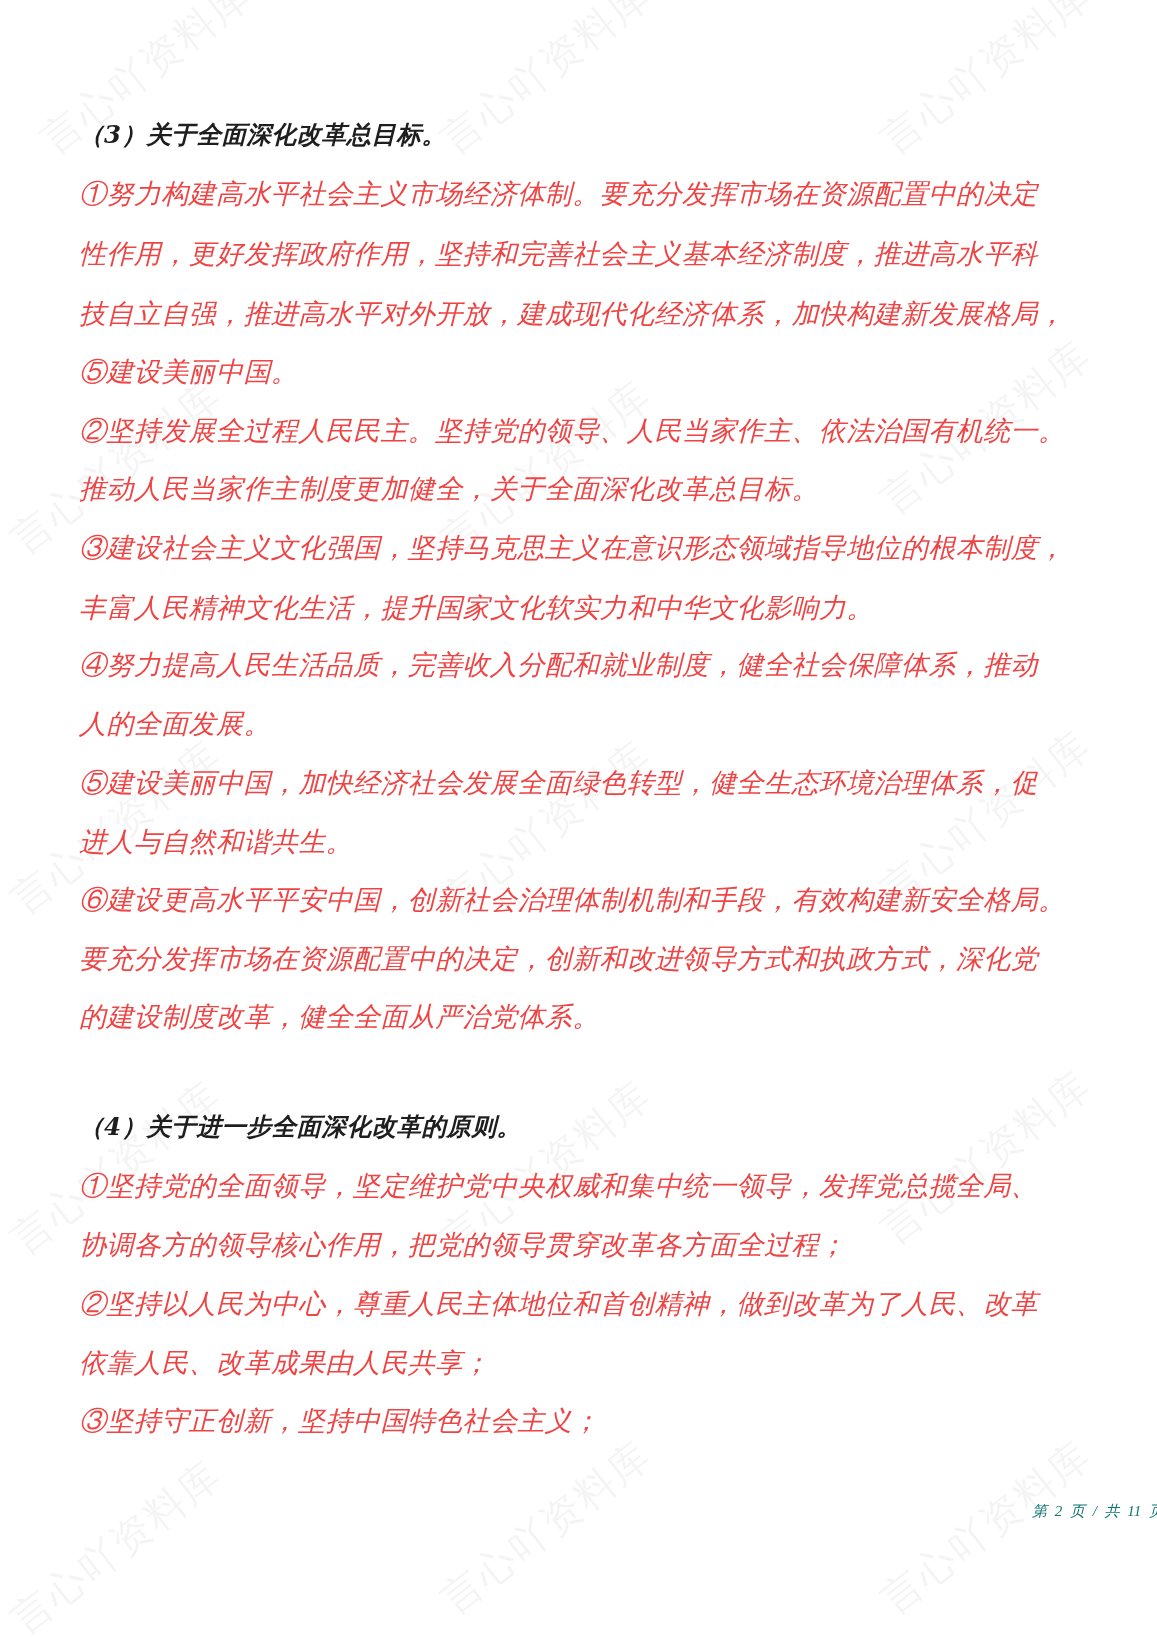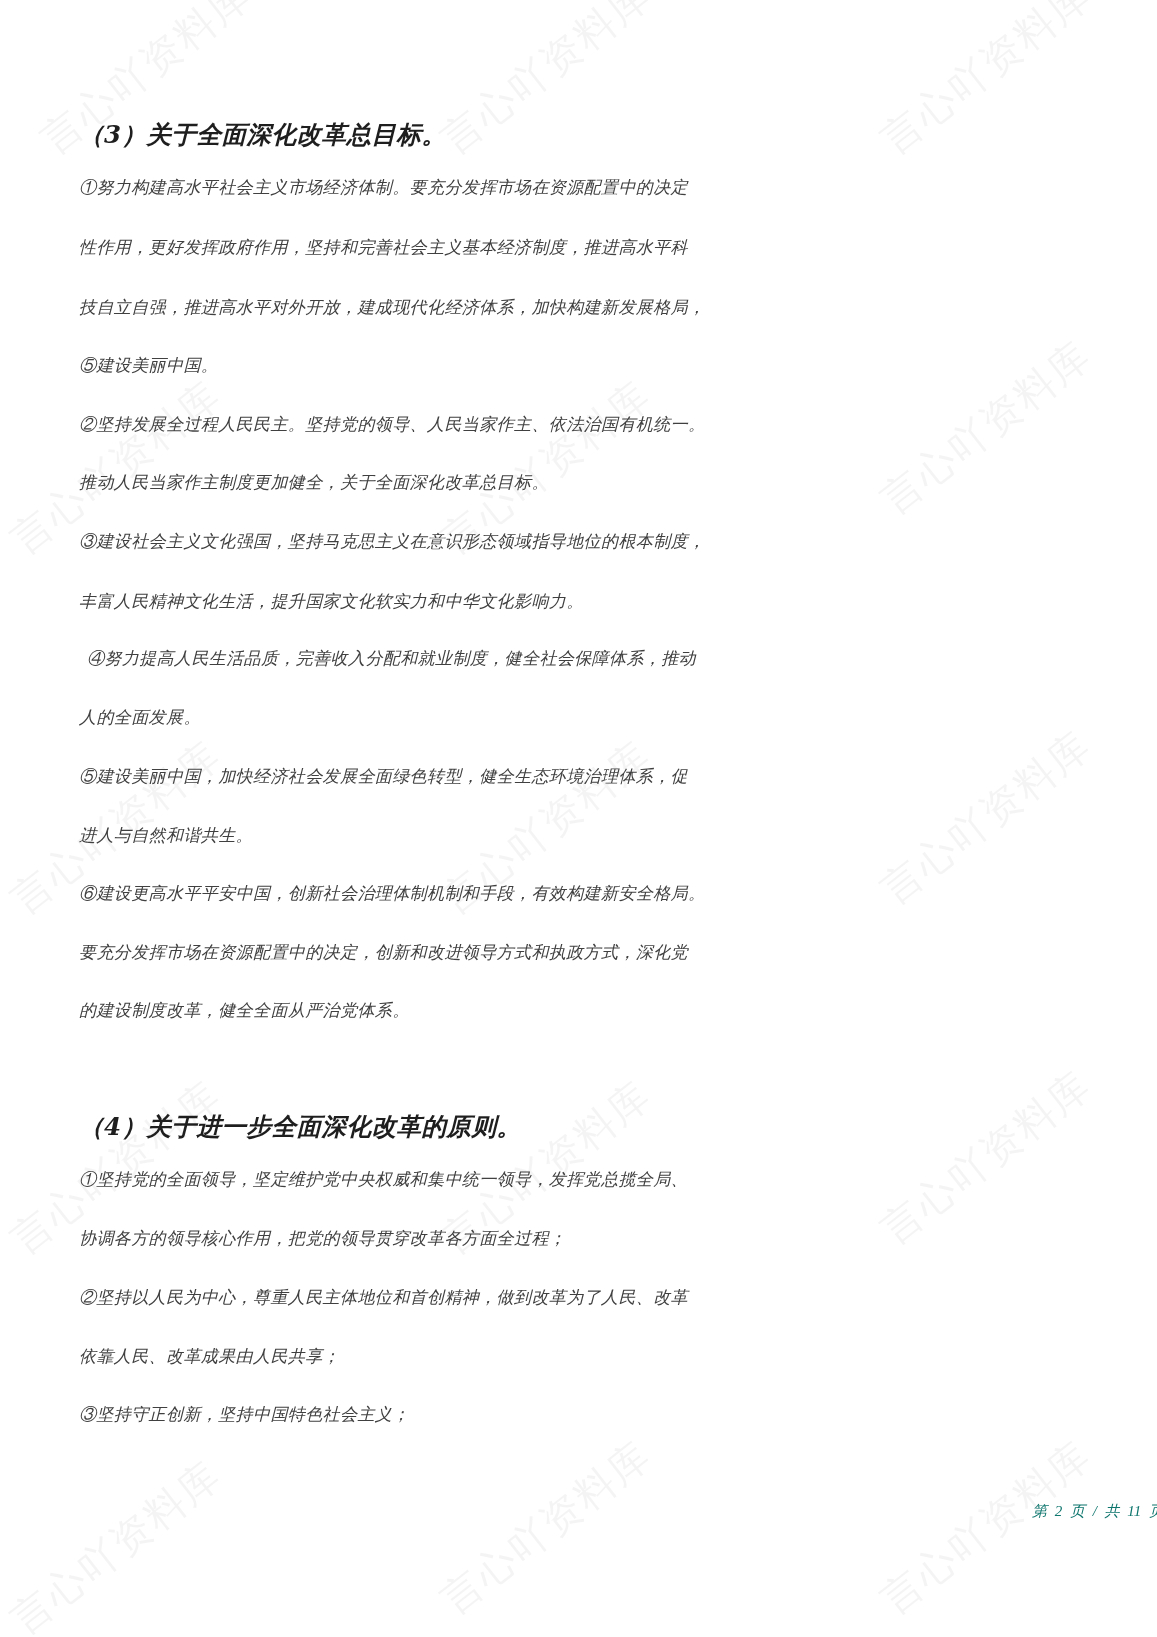--- a/index.html
+++ b/index.html
@@ -5,22 +5,22 @@
   html, body { margin: 0; padding: 0; background: #ffffff; }
   body { width: 1157px; height: 1637px; position: relative; overflow: hidden;
          font-family: "DejaVu Serif", "Liberation Serif", serif; color: #222; }
   .watermark-layer { position: absolute; inset: 0; pointer-events: none; z-index: 0; }
   .wm { position: absolute; font-family: "DejaVu Sans", sans-serif; font-size: 40px;
         color: rgba(0,0,0,0.045); transform: rotate(-38deg); white-space: nowrap;
         letter-spacing: 2px; }
   .page { position: absolute; left: 7px; top: 0; width: 1157px; height: 1450px; z-index: 1; font-style: italic; }
   .heading { position: absolute; left: 72px; font-size: 24.5px; font-weight: bold;
              letter-spacing: 0.5px; white-space: nowrap; color: #1e1e1e; }
-  .line { position: absolute; left: 72px; font-size: 17px; white-space: nowrap;
-          letter-spacing: 0.4px; color: #404040; }
+  .line { position: absolute; left: 72px; font-size: 27px; white-space: nowrap;
+          letter-spacing: 0.4px; color: #ef4444; }
   .footer { position: absolute; top: 1502px; left: 0; width: 100%; text-align: right;
             font-family: "Liberation Serif", serif; font-size: 15px; color: #0f766e;
             word-spacing: 4px; }
 </style>
 </head>
 <body>
 
 <div class="watermark-layer">
   <div class="wm" style="left:20px; top:40px;">言心吖资料库</div>
   <div class="wm" style="left:420px; top:40px;">言心吖资料库</div>
@@ -55,21 +55,21 @@
       <div class="line" style="top:413px;">②坚持发展全过程人民民主。坚持党的领导、人民当家作主、依法治国有机统一。</div>
       <div class="line" style="top:471px;">推动人民当家作主制度更加健全，关于全面深化改革总目标。</div>
     </div>
 
     <div>
       <div class="line" style="top:530px;">③建设社会主义文化强国，坚持马克思主义在意识形态领域指导地位的根本制度，</div>
       <div class="line" style="top:590px;">丰富人民精神文化生活，提升国家文化软实力和中华文化影响力。</div>
     </div>
 
     <div>
-      <div class="line" style="top:647px;margin-left:8px;">④努力提高人民生活品质，完善收入分配和就业制度，健全社会保障体系，推动</div>
+      <div class="line" style="top:647px;">④努力提高人民生活品质，完善收入分配和就业制度，健全社会保障体系，推动</div>
       <div class="line" style="top:706px;">人的全面发展。</div>
     </div>
 
     <div>
       <div class="line" style="top:765px;">⑤建设美丽中国，加快经济社会发展全面绿色转型，健全生态环境治理体系，促</div>
       <div class="line" style="top:824px;">进人与自然和谐共生。</div>
     </div>
 
     <div>
       <div class="line" style="top:882px;text-align:right;">⑥建设更高水平平安中国，创新社会治理体制机制和手段，有效构建新安全格局。</div>

